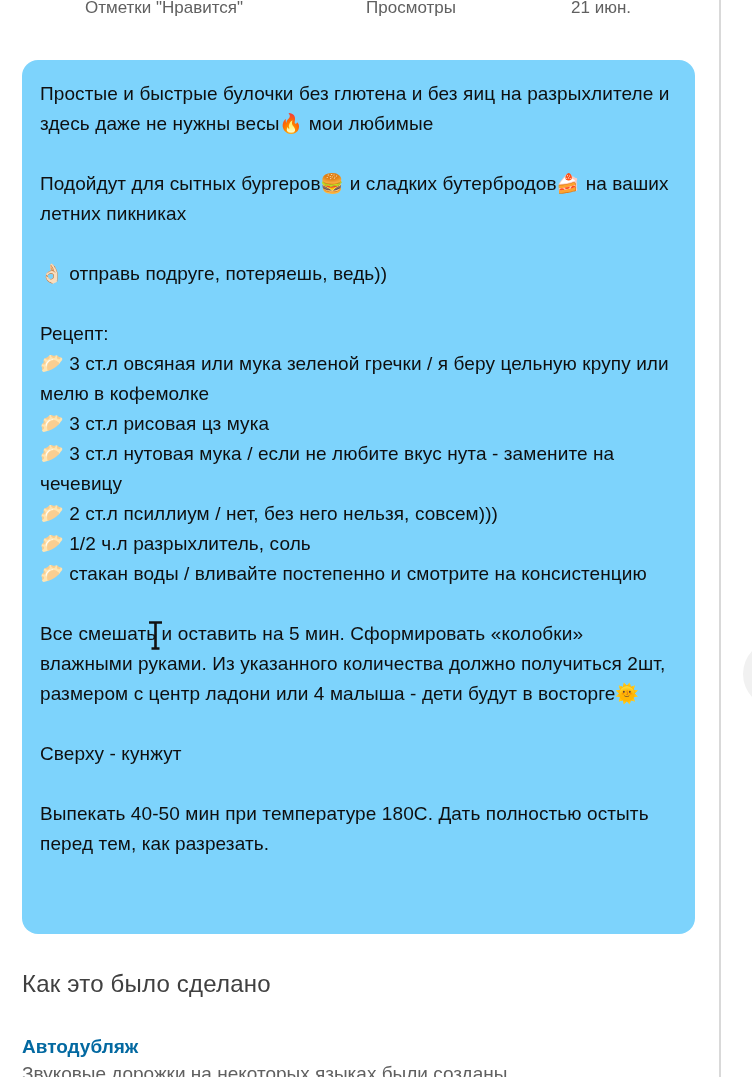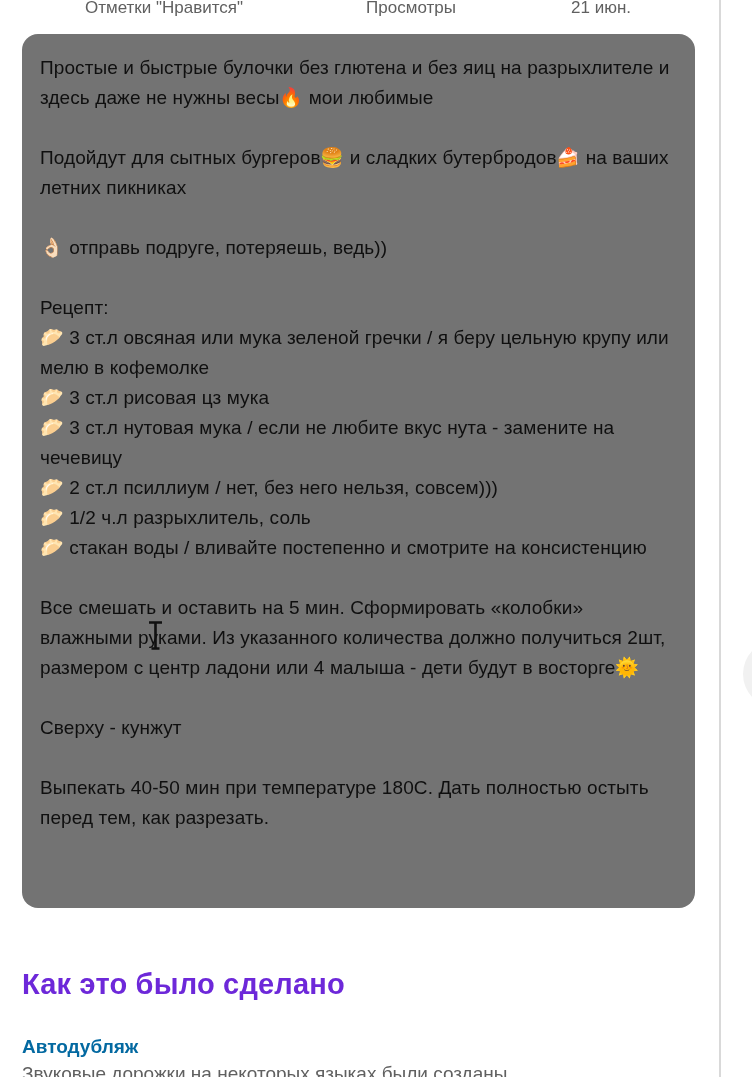--- a/index.html
+++ b/index.html
@@ -19,42 +19,42 @@
     color: #606060;
     white-space: nowrap;
     line-height: 20px;
   }
   .stats-label.likes  { left: 164px; }
   .stats-label.views  { left: 411px; }
   .stats-label.date   { left: 601px; }
 
   .desc-card {
     position: absolute;
-    left: 22px; top: 34px;
+    left: 22px; top: 60px;
     width: 673px; height: 874px;
-    background: #737373;
+    background: #7dd3fc;
     border-radius: 16px;
     padding: 19px 18px;
     overflow: hidden;
   }
   .desc-text {
     font-size: 19px;
     line-height: 30px;
     letter-spacing: 0.1px;
     color: #0f0f0f;
     white-space: pre-line;
   }
 
   .section-title {
     position: absolute;
     left: 22px; top: 966px;
-    font-size: 29px;
-    font-weight: 700;
+    font-size: 24px;
+    font-weight: 400;
     letter-spacing: 0.2px;
-    color: #6d28d9;
+    color: #404040;
     line-height: 36px;
   }
   .autodub-title {
     position: absolute;
     left: 22px; top: 1035px;
     font-size: 19px;
     font-weight: 700;
     color: #0369a1;
     line-height: 24px;
   }

